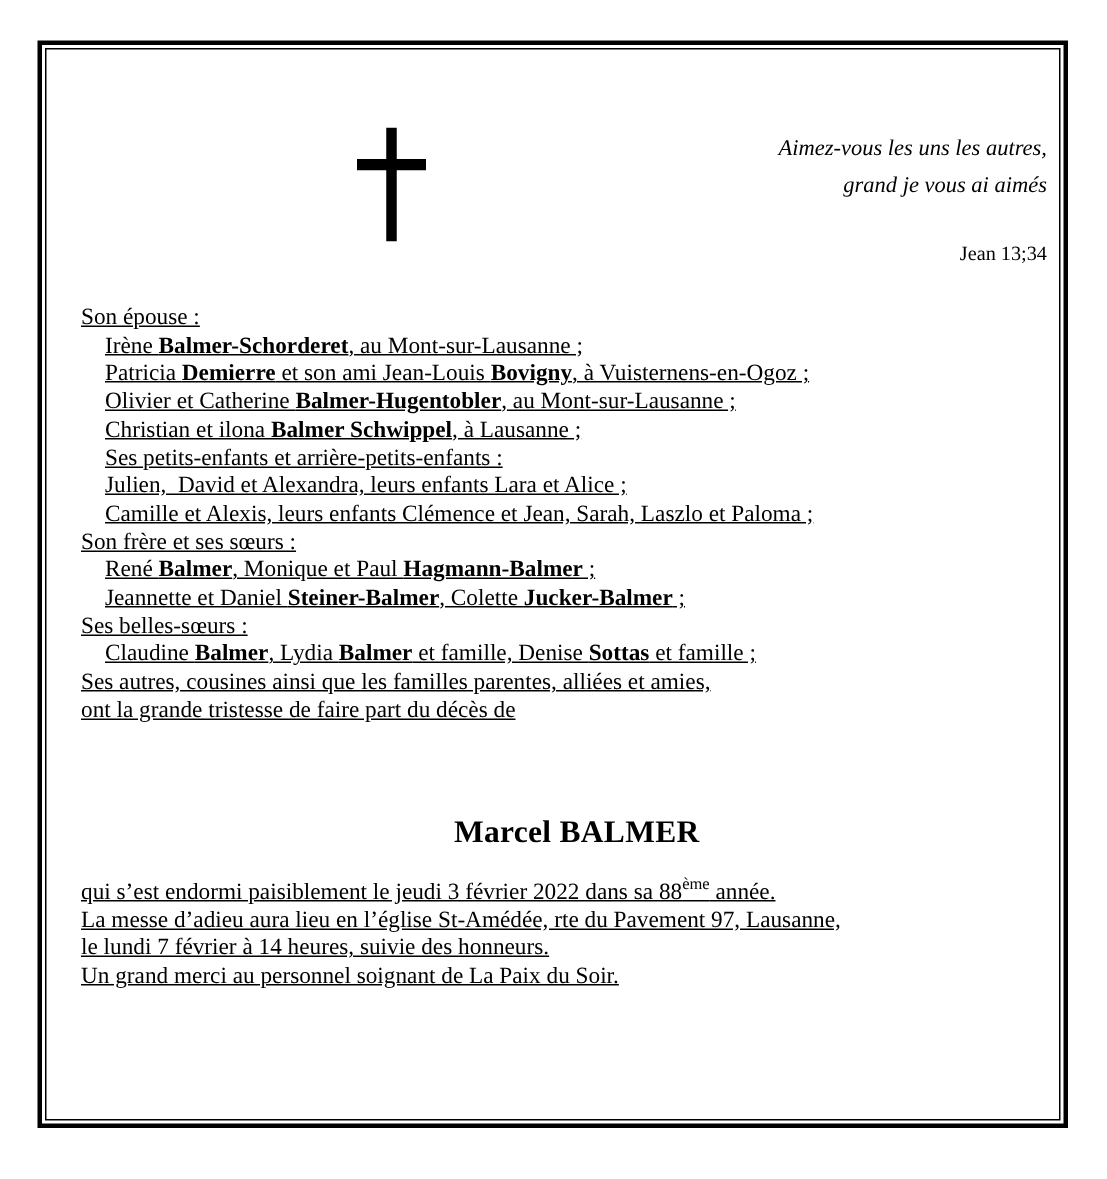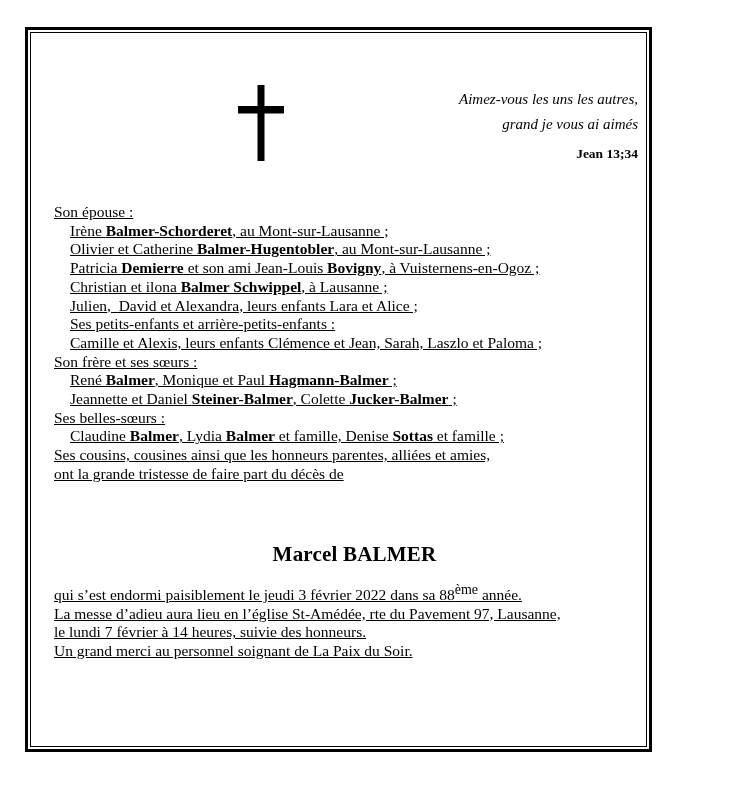--- a/index.html
+++ b/index.html
@@ -11,21 +11,21 @@
     width: 738px;
     height: 786px;
     position: relative;
     font-family: "Liberation Serif", serif;
     color: #000000;
   }
   .frame-outer {
     position: absolute;
     left: 25px;
     top: 27px;
-    width: 627px;
+    width: 687px;
     height: 725px;
     border: 3px solid #000;
     padding: 2px;
     box-sizing: border-box;
     background: #ffffff;
   }
   .frame-inner {
     width: 100%;
     height: 100%;
     border: 1px solid #000;
@@ -45,38 +45,37 @@
     right: 8px;
     top: 54px;
     text-align: right;
     font-style: italic;
     font-size: 15px;
     line-height: 25px;
   }
   .quote-ref {
     font-style: normal;
     font-size: 13.5px;
-    margin-top: 4px;
-    font-weight: bold;
+    margin-top: 19px;
   }
   .text-block {
     position: absolute;
     left: 23px;
     right: 7px;
     font-size: 15.5px;
     line-height: 18.7px;
     text-decoration: underline;
   }
   .family-block { top: 170px; }
   .announcement-block { top: 553px; }
   .line { white-space: pre-wrap; }
   .line.indent { padding-left: 16px; }
   .line .b { font-weight: bold; }
   .line sup {
-    font-size: 14px;
+    font-size: 11px;
     line-height: 0;
     vertical-align: super;
   }
   .deceased-name {
     position: absolute;
     left: 0;
     top: 493px;
     width: 100%;
     margin: 16px;
     text-align: center;
@@ -98,32 +97,32 @@
 
     <div class="quote">
       <div>Aimez-vous les uns les autres,</div>
       <div>grand je vous ai aimés</div>
       <div class="quote-ref">Jean 13;34</div>
     </div>
 
     <div class="text-block family-block">
         <div class="line"><span>Son épouse :</span></div>
         <div class="line indent"><span>Irène </span><span class="b">Balmer-Schorderet</span><span>, au Mont-sur-Lausanne ;</span></div>
+        <div class="line indent"><span>Patricia </span><span class="b">Demierre</span><span> et son ami Jean-Louis </span><span class="b">Bovigny</span><span>, à Vuisternens-en-Ogoz ;</span></div>
         <div class="line indent"><span>Olivier et Catherine </span><span class="b">Balmer-Hugentobler</span><span>, au Mont-sur-Lausanne ;</span></div>
-        <div class="line indent"><span>Patricia </span><span class="b">Demierre</span><span> et son ami Jean-Louis </span><span class="b">Bovigny</span><span>, à Vuisternens-en-Ogoz ;</span></div>
         <div class="line indent"><span>Christian et ilona </span><span class="b">Balmer Schwippel</span><span>, à Lausanne ;</span></div>
+        <div class="line indent"><span>Ses petits-enfants et arrière-petits-enfants :</span></div>
         <div class="line indent"><span>Julien,  David et Alexandra, leurs enfants Lara et Alice ;</span></div>
-        <div class="line indent"><span>Ses petits-enfants et arrière-petits-enfants :</span></div>
         <div class="line indent"><span>Camille et Alexis, leurs enfants Clémence et Jean, Sarah, Laszlo et Paloma ;</span></div>
         <div class="line"><span>Son frère et ses sœurs :</span></div>
         <div class="line indent"><span>René </span><span class="b">Balmer</span><span>, Monique et Paul </span><span class="b">Hagmann-Balmer</span><span> ;</span></div>
         <div class="line indent"><span>Jeannette et Daniel </span><span class="b">Steiner-Balmer</span><span>, Colette </span><span class="b">Jucker-Balmer</span><span> ;</span></div>
         <div class="line"><span>Ses belles-sœurs :</span></div>
         <div class="line indent"><span>Claudine </span><span class="b">Balmer</span><span>, Lydia </span><span class="b">Balmer</span><span> et famille, Denise </span><span class="b">Sottas</span><span> et famille ;</span></div>
-        <div class="line"><span>Ses cousins, cousines ainsi que les honneurs parentes, alliées et amies,</span></div>
+        <div class="line"><span>Ses autres, cousines ainsi que les familles parentes, alliées et amies,</span></div>
         <div class="line"><span>ont la grande tristesse de faire part du décès de</span></div>
       </div>
 
     <h1 class="deceased-name">Marcel BALMER</h1>
 
     <div class="text-block announcement-block">
         <div class="line"><span>qui s’est endormi paisiblement le jeudi 3 février 2022 dans sa 88</span><sup>ème</sup><span> année.</span></div>
         <div class="line"><span>La messe d’adieu aura lieu en l’église St-Amédée, rte du Pavement 97, Lausanne,</span></div>
         <div class="line"><span>le lundi 7 février à 14 heures, suivie des honneurs.</span></div>
         <div class="line"><span>Un grand merci au personnel soignant de La Paix du Soir.</span></div>

